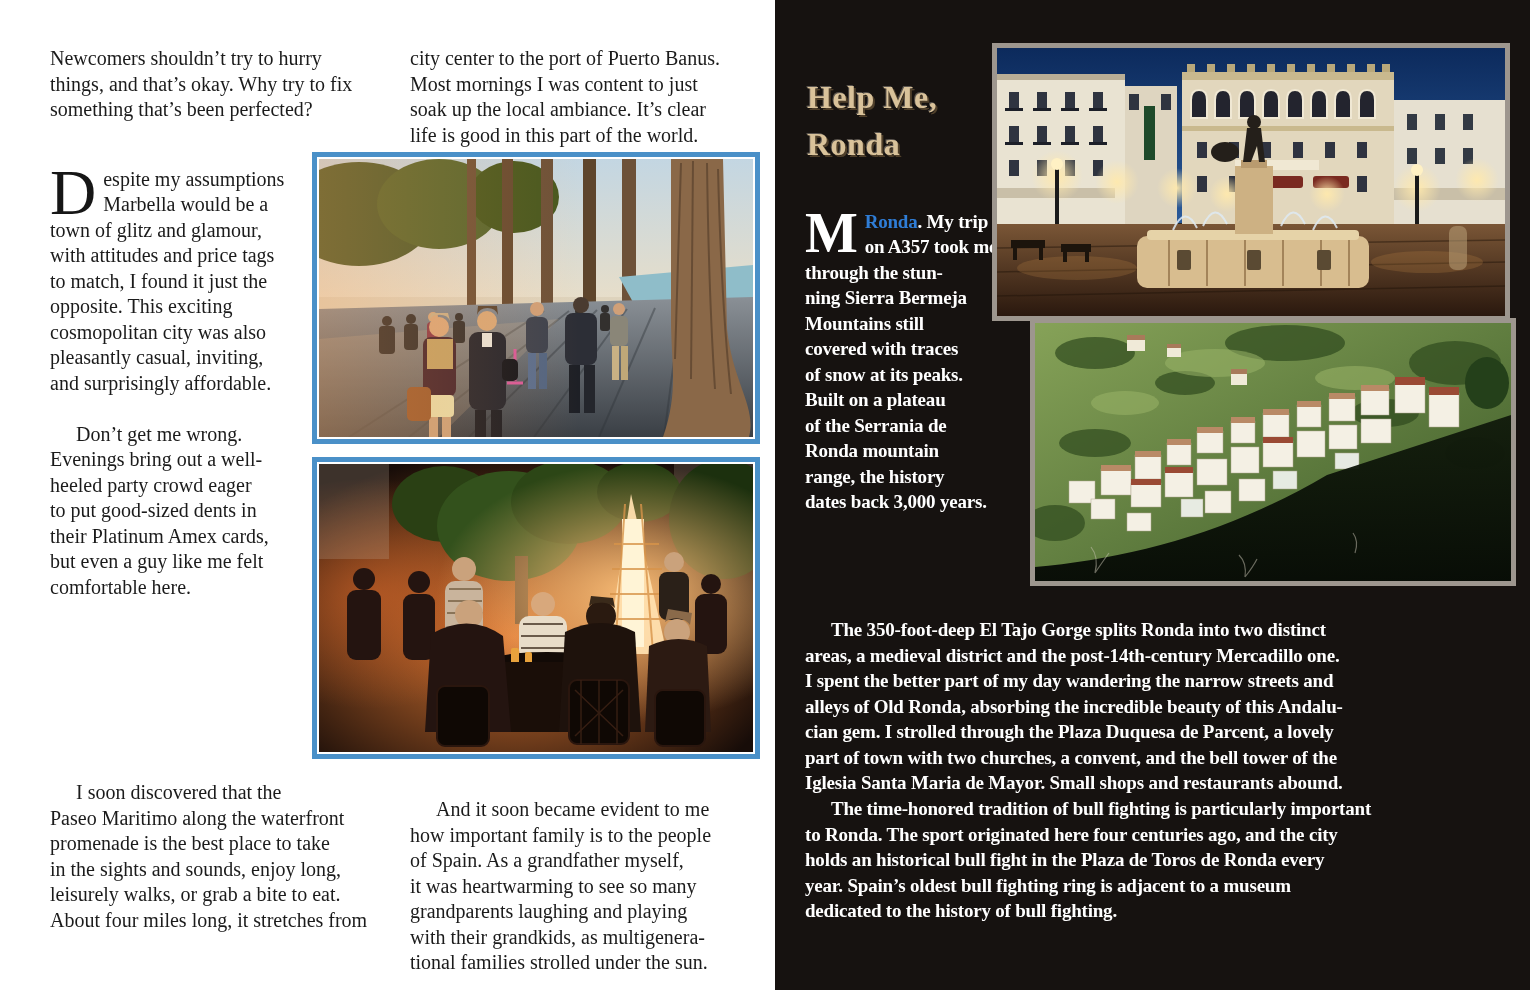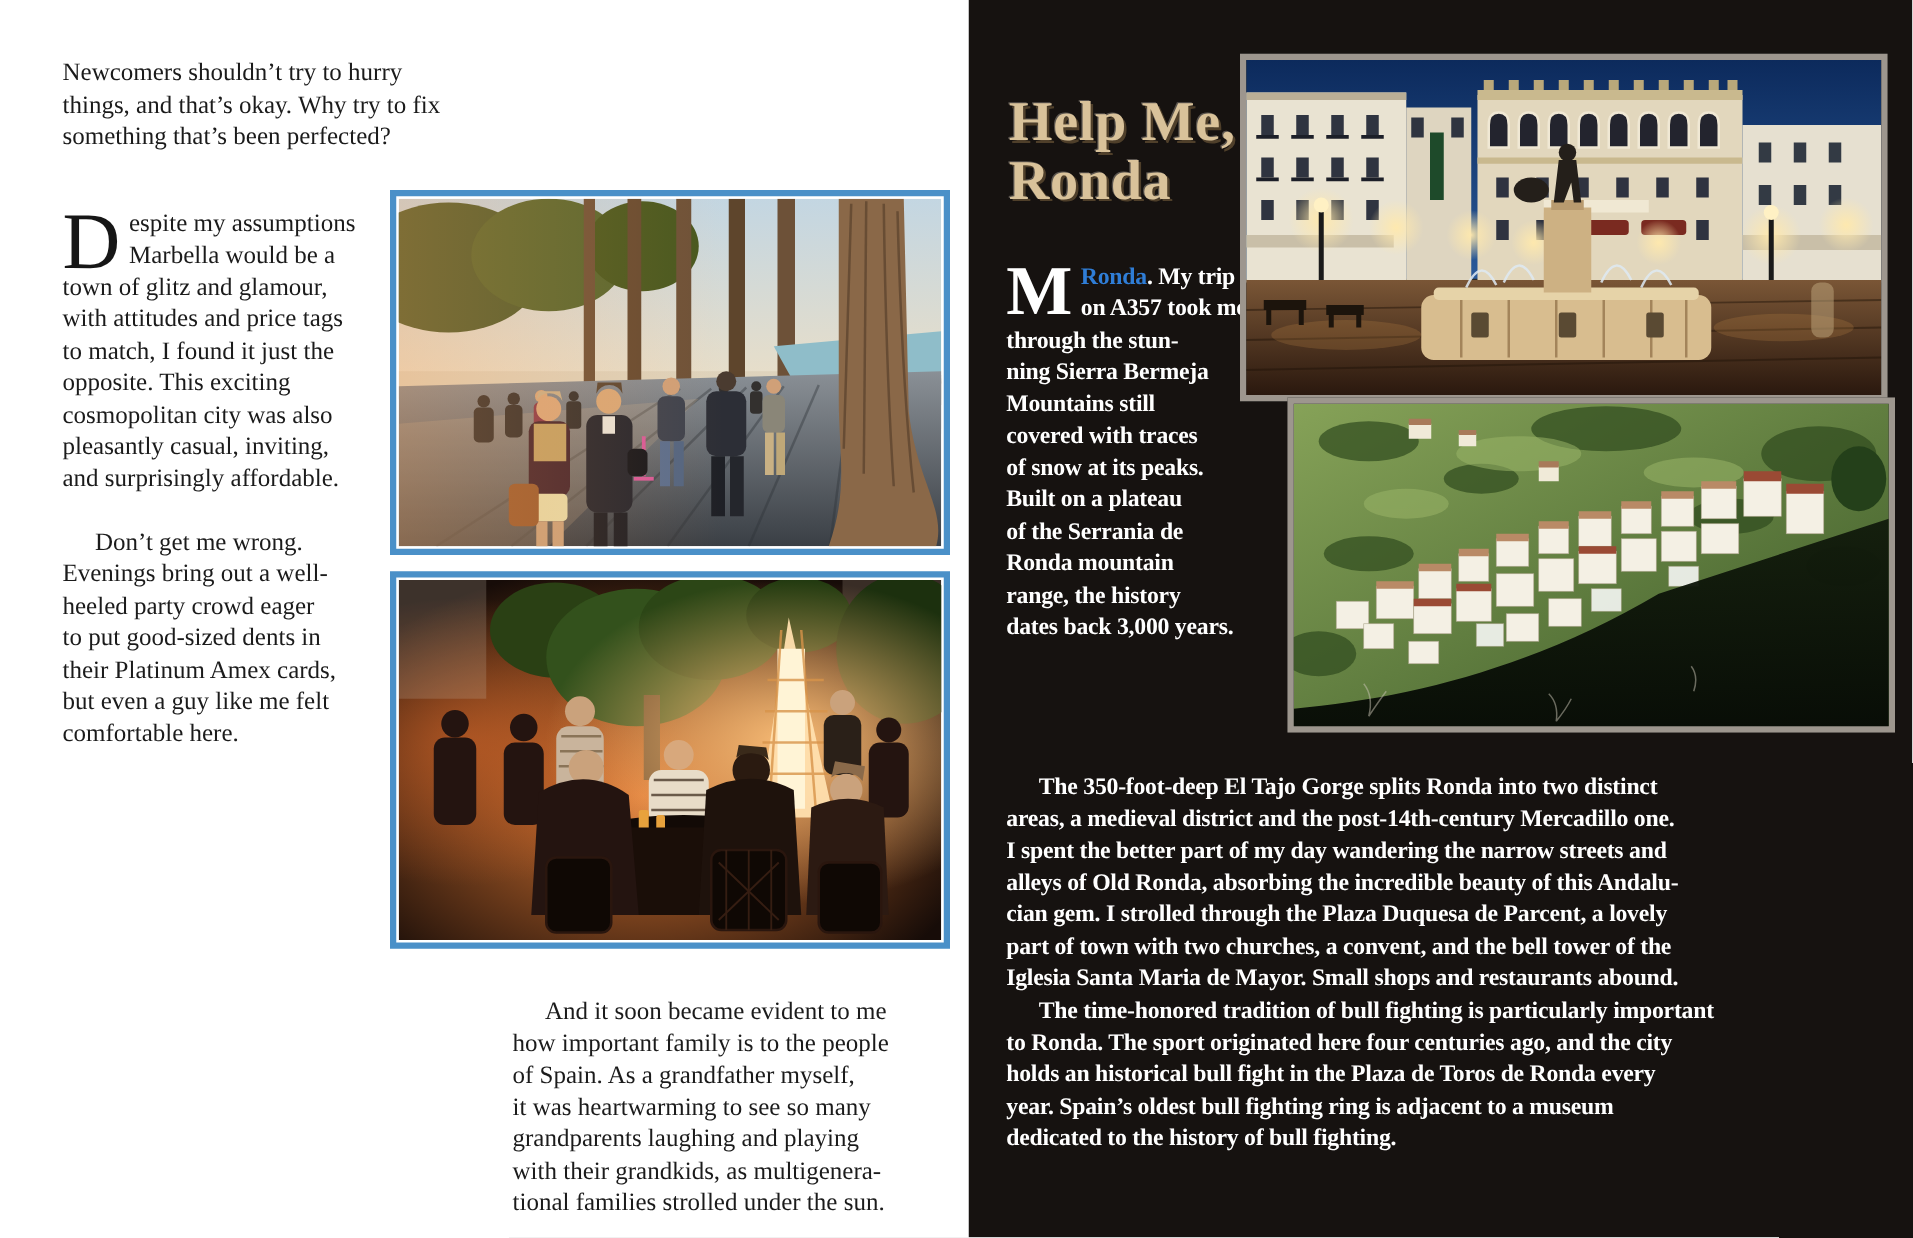--- a/index.html
+++ b/index.html
@@ -6,57 +6,67 @@
   .page{position:relative;width:1530px;height:990px;background:#ffffff;overflow:hidden;
         font-family:Liberation Serif, serif;}
   .black-panel{position:absolute;left:775px;top:0;width:755px;height:990px;background:#161210;}
   .txt{position:absolute;color:#1b1b1b;font-size:20px;line-height:25.5px;white-space:pre-line;}
   .txt p{margin:0;white-space:pre-line;}
   .ind{text-indent:26px;}
   .dropcap-d{float:left;height:51px;font-size:64px;line-height:51px;padding:0 7px 0 0;color:#161616;}
   .rtxt{position:absolute;color:#ffffff;font-weight:bold;font-size:19px;line-height:25.5px;
         letter-spacing:-0.2px;white-space:pre-line;}
   .dropcap-m{float:left;height:51px;font-size:56px;line-height:48px;padding:0 7px 0 0;color:#ffffff;font-weight:bold;}
-  .title{position:absolute;color:#d9c29a;font-weight:bold;font-size:45px;line-height:47px;
+  .title{position:absolute;color:#d9c29a;font-weight:bold;font-size:32px;line-height:47px;
          white-space:pre-line;letter-spacing:.5px;
          text-shadow:2px 2px 0 rgba(82,66,44,.95), -1px -1px 0 rgba(250,240,222,.30);}
   .ronda-link{color:#2f7dd6;}
   .frame-blue{position:absolute;box-sizing:border-box;border:5px solid #4a90c8;background:#ffffff;padding:2px;}
   .frame-gray{position:absolute;box-sizing:border-box;border:5px solid #9d968e;background:#2a2a28;}
   .frame-blue svg,.frame-gray svg{display:block;width:100%;height:100%;}
 </style>
 </head>
 <body>
 
 <div class="page">
 
   <div class="txt" style="left:50px;top:46px;width:370px;">Newcomers shouldn’t try to hurry
 things, and that’s okay. Why try to fix
 something that’s been perfected?</div>
 
+  <div class="txt" style="left:410px;top:46px;width:400px;">city center to the port of Puerto Banus.
+Most mornings I was content to just
+soak up the local ambiance. It’s clear
+life is good in this part of the world.</div>
 
   <div class="txt" style="left:50px;top:141px;width:300px;">
     <p><span class="dropcap-d">D</span><span>espite my assumptions
 Marbella would be a
 town of glitz and glamour,
 with attitudes and price tags
 to match, I found it just the
 opposite. This exciting
 cosmopolitan city was also
 pleasantly casual, inviting,
 and surprisingly affordable.</span></p>
     <p class="ind">Don’t get me wrong.
 Evenings bring out a well-
 heeled party crowd eager
 to put good-sized dents in
 their Platinum Amex cards,
 but even a guy like me felt
 comfortable here.</p>
   </div>
 
+  <div class="txt ind" style="left:50px;top:780px;width:400px;">I soon discovered that the
+Paseo Maritimo along the waterfront
+promenade is the best place to take
+in the sights and sounds, enjoy long,
+leisurely walks, or grab a bite to eat.
+About four miles long, it stretches from</div>
 
   <div class="txt ind" style="left:410px;top:760px;width:390px;margin-top:37px;">And it soon became evident to me
 how important family is to the people
 of Spain. As a grandfather myself,
 it was heartwarming to see so many
 grandparents laughing and playing
 with their grandkids, as multigenera-
 tional families strolled under the sun.</div>
 
   <div class="frame-blue" style="left:312px;top:152px;width:448px;height:292px;">

